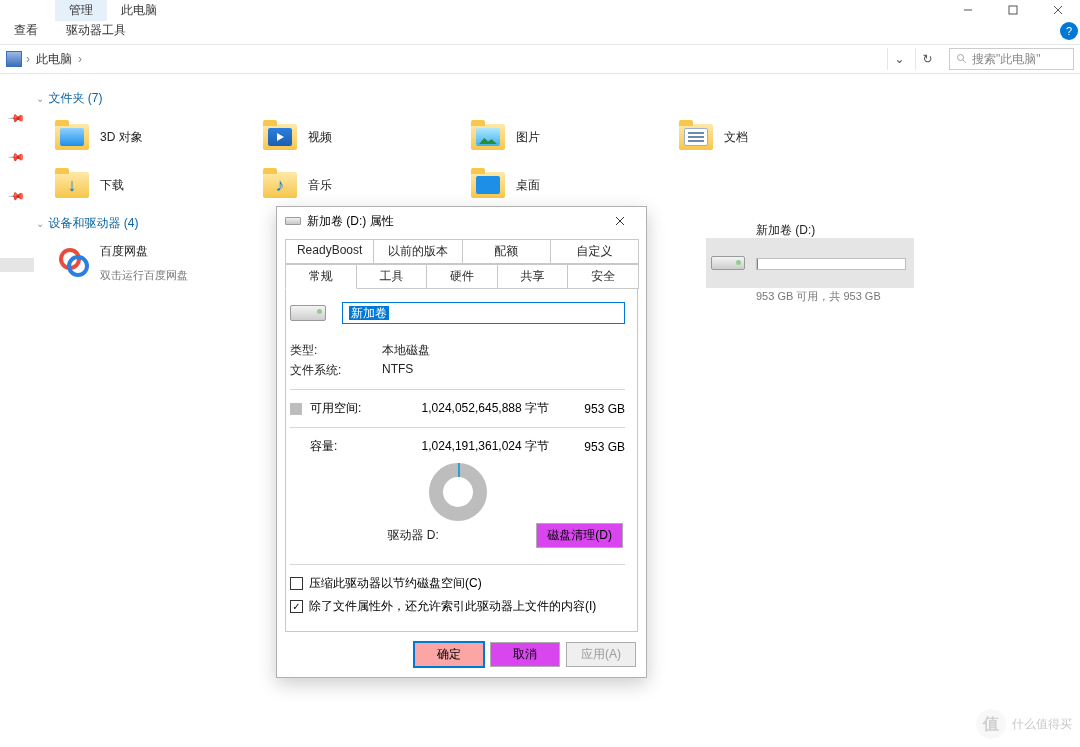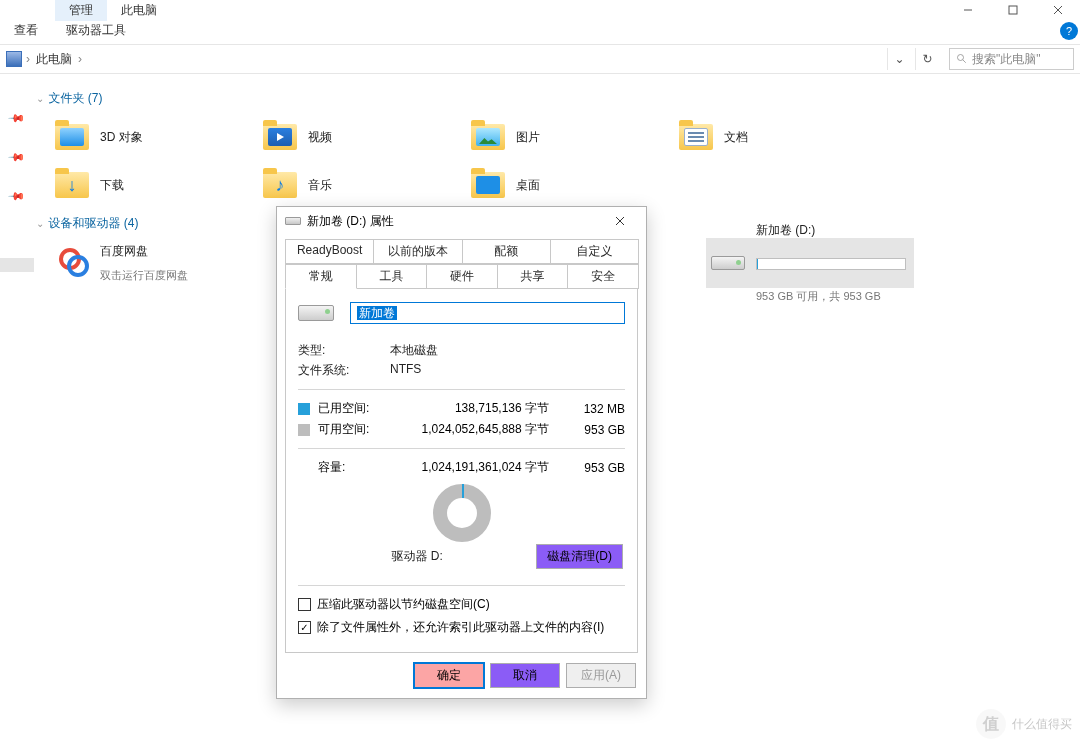--- a/index.html
+++ b/index.html
@@ -78,21 +78,21 @@
   .dlg-title .mini-disk { width: 16px; height: 8px; background: linear-gradient(180deg,#f0f0f0,#c8c8c8); border:1px solid #9a9a9a; border-radius:1px; margin-right:6px;}
   .dlg-title .t { flex:1; }
   .dlg-close { width:36px; height:22px; display:flex; align-items:center; justify-content:center; }
   .dlg-close svg{ width:10px; height:10px; }
 
   .tabs { padding: 4px 8px 0 8px; }
   .tab-row { display:flex; }
   .tab { border:1px solid #c8c8c8; background:#fff; padding:3px 0; text-align:center; color:#2a2a2a; flex:1; margin-right:-1px; font-size:12px;}
   .tab.active { background:#fff; border-bottom:1px solid #fff; position:relative; z-index:2; }
   .tab-row.top .tab { border-bottom:1px solid #c8c8c8; }
-  .tab-body { border:1px solid #c8c8c8; border-top:none; margin-top:-1px; padding: 14px 12px 10px 12px; }
+  .tab-body { border:1px solid #c8c8c8; border-top:none; margin-top:-1px; padding: 14px 12px 10px 4px; }
 
   .name-row { display:flex; align-items:center; gap:16px; margin-bottom:18px;}
   .name-row .disk-ic { width: 36px; height: 16px;}
   .name-input { flex:1; border:1px solid #0078d7; padding:2px 6px; height:22px; background:#fff; }
   .name-input span{ background:#0078d7; color:#fff; padding:0 2px; }
 
   .kv { display:flex; gap: 32px; margin: 3px 0;}
   .kv .k { width: 60px; color:#222;}
   .kv .v { color:#222;}
   hr.sep { border:none; border-top:1px solid #d6d6d6; margin:10px 0;}
@@ -103,21 +103,21 @@
   .sq.free { background:#bdbdbd; }
   .space-label { width: 60px; }
   .space-bytes { flex:1; text-align:right; padding-right: 12px;}
   .space-hr { width: 56px; text-align:right;}
 
   .donut-wrap { display:flex; justify-content:center; margin: 8px 0 2px 0;}
   .donut { width:58px; height:58px; border-radius:50%; border:14px solid #bdbdbd; position:relative;}
   .donut::after{content:""; position:absolute; top:-14px; right:13px; width:2px; height:14px; background:#26a0da;}
   .clean-row { display:flex; align-items:center; justify-content: space-between; margin-top: 2px; padding: 0 2px 6px 0;}
   .clean-label { flex:1; text-align:center; color:#222;}
-  .btn { border:1px solid #adadad; background:#8b5cf6; padding:3px 10px; min-width:70px; text-align:center;}
+  .btn { border:1px solid #adadad; background:#d946ef; padding:3px 10px; min-width:70px; text-align:center;}
 
   .chk-row { display:flex; align-items:center; gap:6px; margin:6px 0;}
   .chk { width:13px; height:13px; border:1px solid #333; display:inline-flex; align-items:center; justify-content:center; font-size:10px; line-height:1;}
 
   .dlg-footer { display:flex; justify-content:flex-end; gap:6px; padding:10px; }
   .dlg-footer .btn.primary { border-color:#0078d7; background:#fca5a5; outline:1px solid #0078d7;}
   .dlg-footer .btn.disabled { color:#9a9a9a; background:#efefef;}
 
   
   .watermark { position:absolute; right:8px; bottom:8px; display:flex; align-items:center; gap:6px; opacity:0.55;}
@@ -312,26 +312,20 @@
       <div class="kv">
           <div class="k">类型:</div>
           <div class="v">本地磁盘</div>
         </div>
       <div class="kv">
           <div class="k">文件系统:</div>
           <div class="v">NTFS</div>
         </div>
       <hr class="sep">
       <div class="space-row">
-        <div class="sq used"></div>
-        <div class="space-label">已用空间:</div>
-        <div class="space-bytes">138,715,136 字节</div>
-        <div class="space-hr">132 MB</div>
-      </div>
-      <div class="space-row">
         <div class="sq free"></div>
         <div class="space-label">可用空间:</div>
         <div class="space-bytes">1,024,052,645,888 字节</div>
         <div class="space-hr">953 GB</div>
       </div>
       <hr class="sep">
       <div class="space-row">
         <div style="width:12px;"></div>
         <div class="space-label">容量:</div>
         <div class="space-bytes">1,024,191,361,024 字节</div>

